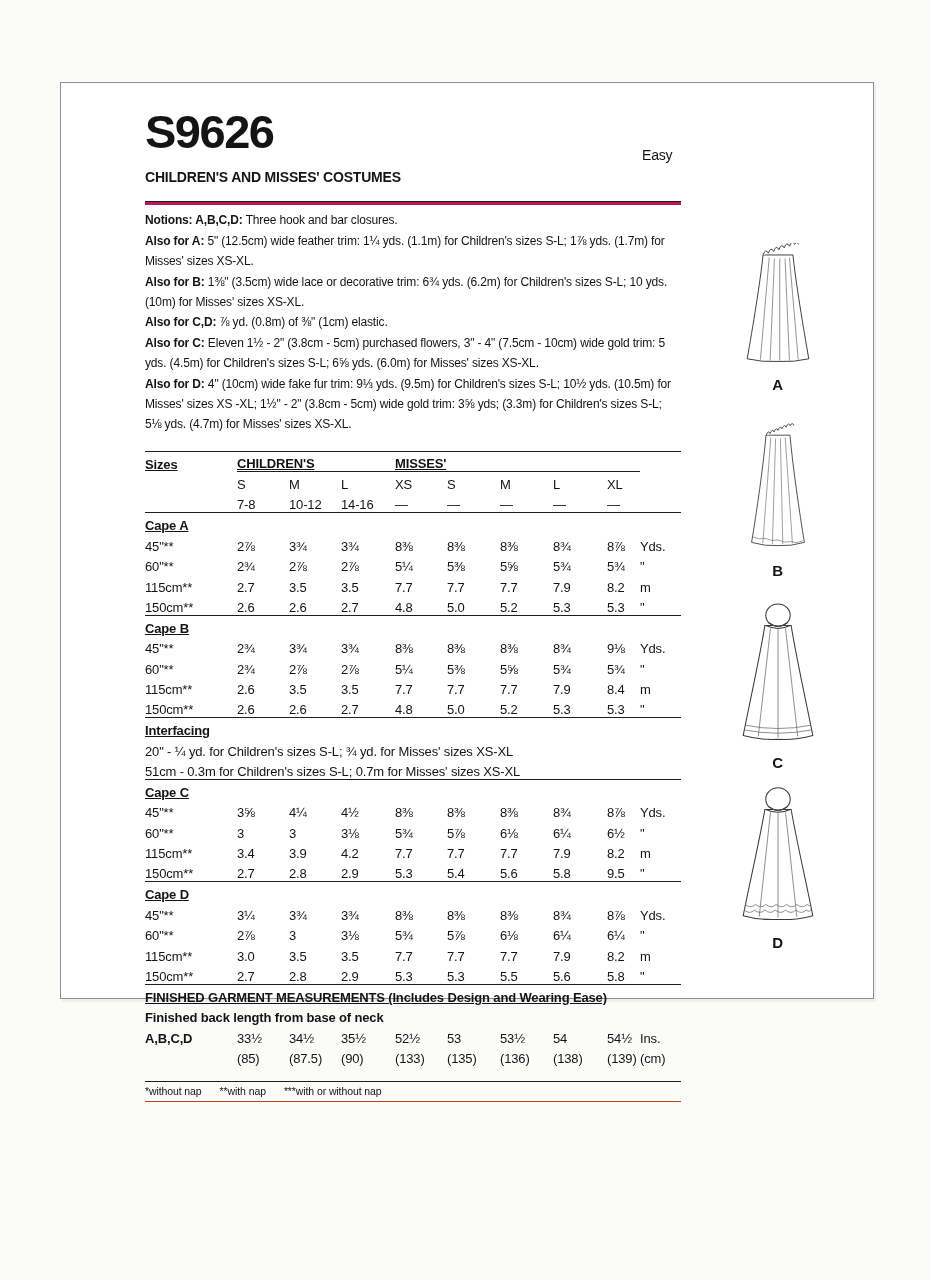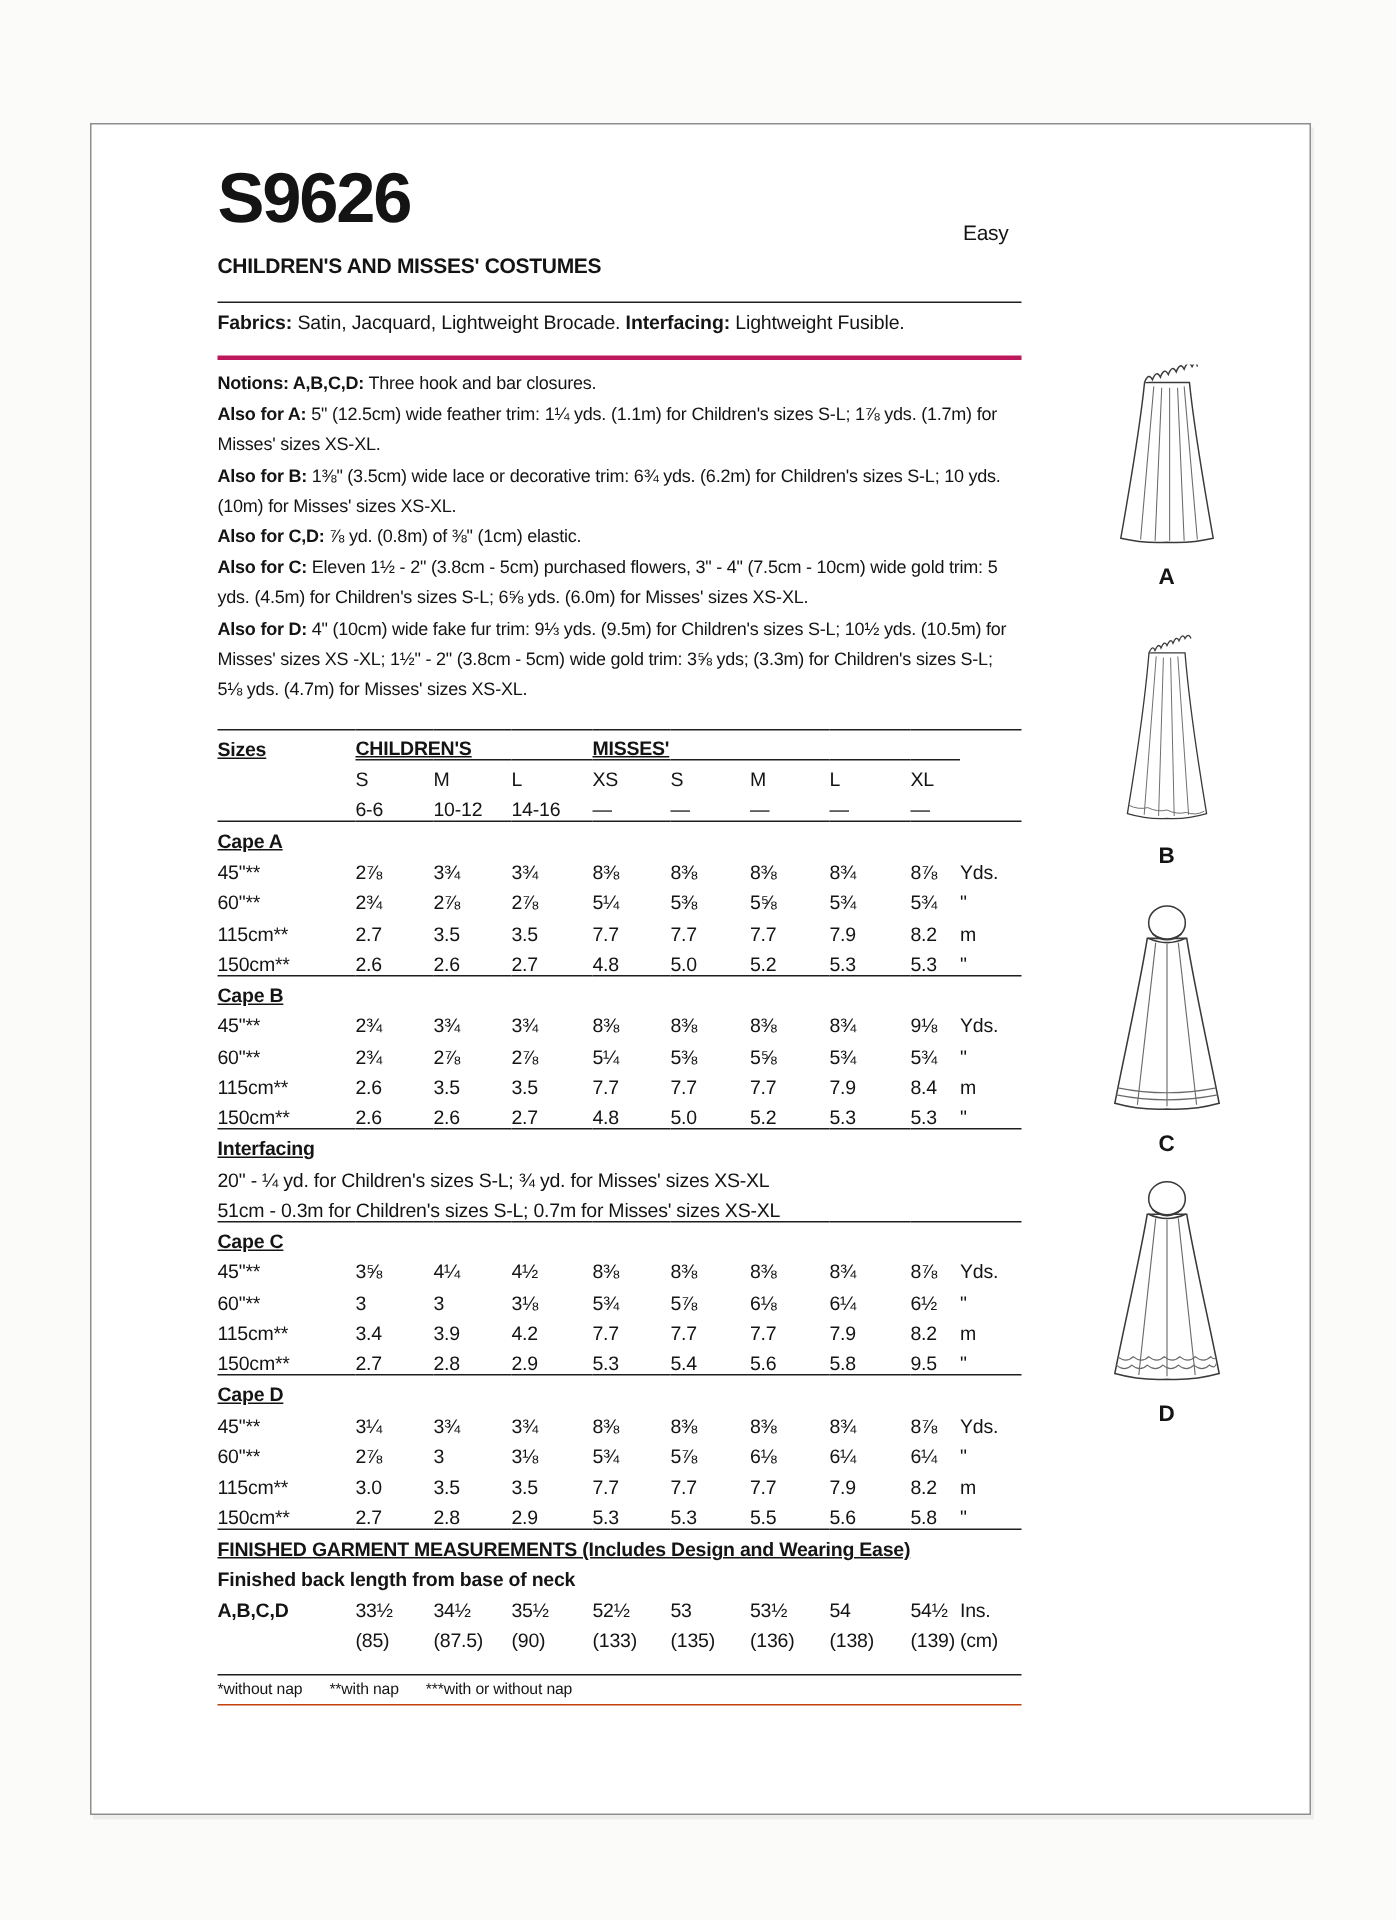--- a/index.html
+++ b/index.html
@@ -7,21 +7,21 @@
   body {
     width: 931px; height: 1280px;
     background: #fbfbfa;
     font-family: "Liberation Sans", sans-serif;
     color: #141414;
     position: relative;
     -webkit-font-smoothing: antialiased;
   }
   .sheet {
     position: absolute; left: 60px; top: 82px;
-    width: 814px; height: 1128px;
+    width: 814px; height: 917px;
     background: #ffffff;
     border: 1px solid #8f8f8f;
     box-shadow: 2px 3px 0 rgba(0,0,0,0.05);
   }
   .main {
     position: absolute; left: 84px; top: 24px; width: 536px;
   }
   .pattern-number {
     font-size: 47px; font-weight: 700; letter-spacing: -1.5px; line-height: 1.05;
   }
@@ -77,21 +77,20 @@
 
 <div class="sheet">
 
   <div class="main">
 
     <div class="pattern-number">S9626</div>
     <div class="easy">Easy</div>
 
     <div class="doc-title">CHILDREN'S AND MISSES' COSTUMES</div>
 
-    <div class="fabrics"><span class="b">Fabrics:</span><span> Satin, Jacquard, Lightweight Brocade. </span><span class="b">Interfacing:</span><span> Lightweight Fusible.</span></div>
 
     <div class="notions" id="notions">
         <div><span class="b">Notions: A,B,C,D:</span> Three hook and bar closures.</div>
         <div><span class="b">Also for A:</span> 5" (12.5cm) wide feather trim: 1¼ yds. (1.1m) for Children's sizes S-L; 1⅞ yds. (1.7m) for Misses' sizes XS-XL.</div>
         <div><span class="b">Also for B:</span> 1⅜" (3.5cm) wide lace or decorative trim: 6¾ yds. (6.2m) for Children's sizes S-L; 10 yds. (10m) for Misses' sizes XS-XL.</div>
         <div><span class="b">Also for C,D:</span> ⅞ yd. (0.8m) of ⅜" (1cm) elastic.</div>
         <div><span class="b">Also for C:</span> Eleven 1½ - 2" (3.8cm - 5cm) purchased flowers, 3" - 4" (7.5cm - 10cm) wide gold trim: 5 yds. (4.5m) for Children's sizes S-L; 6⅝ yds. (6.0m) for Misses' sizes XS-XL.</div>
         <div><span class="b">Also for D:</span> 4" (10cm) wide fake fur trim: 9⅓ yds. (9.5m) for Children's sizes S-L; 10½ yds. (10.5m) for Misses' sizes XS -XL; 1½" - 2" (3.8cm - 5cm) wide gold trim: 3⅝ yds; (3.3m) for Children's sizes S-L; 5⅛ yds. (4.7m) for Misses' sizes XS-XL.</div>
       </div>
 
@@ -122,21 +121,21 @@
             <td>L</td>
             <td>XS</td>
             <td>S</td>
             <td>M</td>
             <td>L</td>
             <td>XL</td>
             <td></td>
           </tr>
           <tr>
             <td></td>
-            <td>6-6</td>
+            <td>7-8</td>
             <td>10-12</td>
             <td>14-16</td>
             <td>—</td>
             <td>—</td>
             <td>—</td>
             <td>—</td>
             <td>—</td>
             <td></td>
           </tr>
           <tr class="rule-top">

